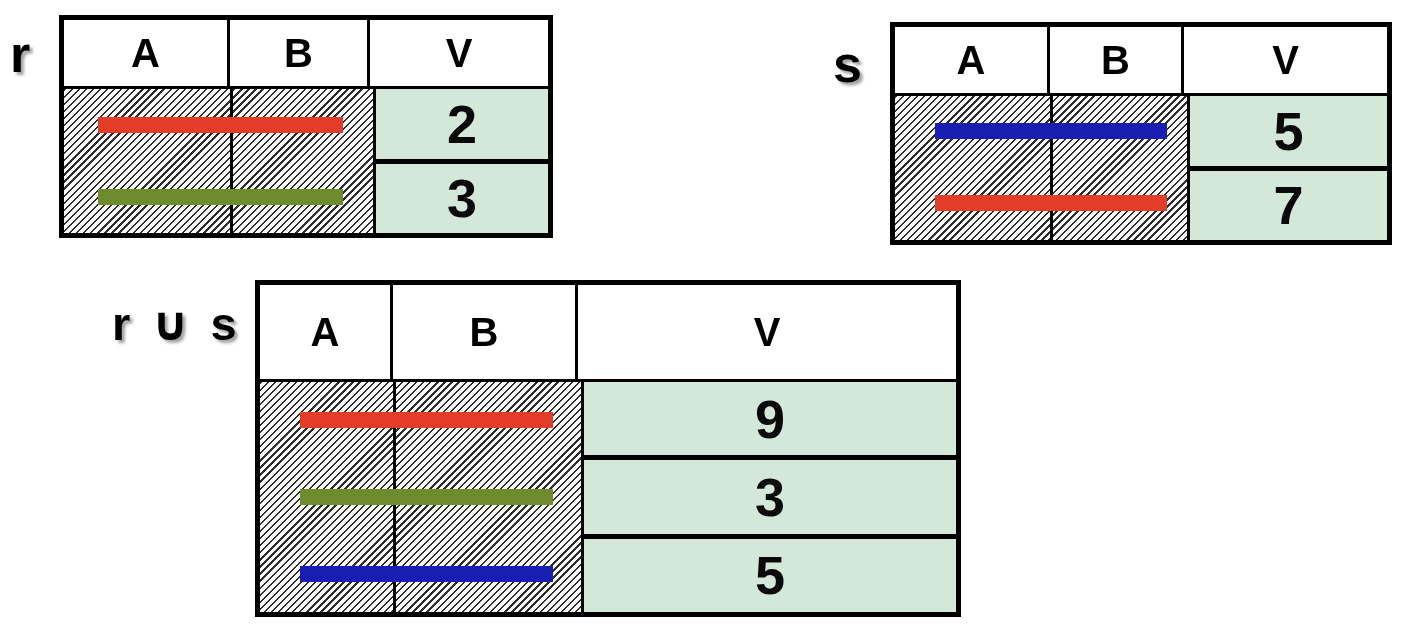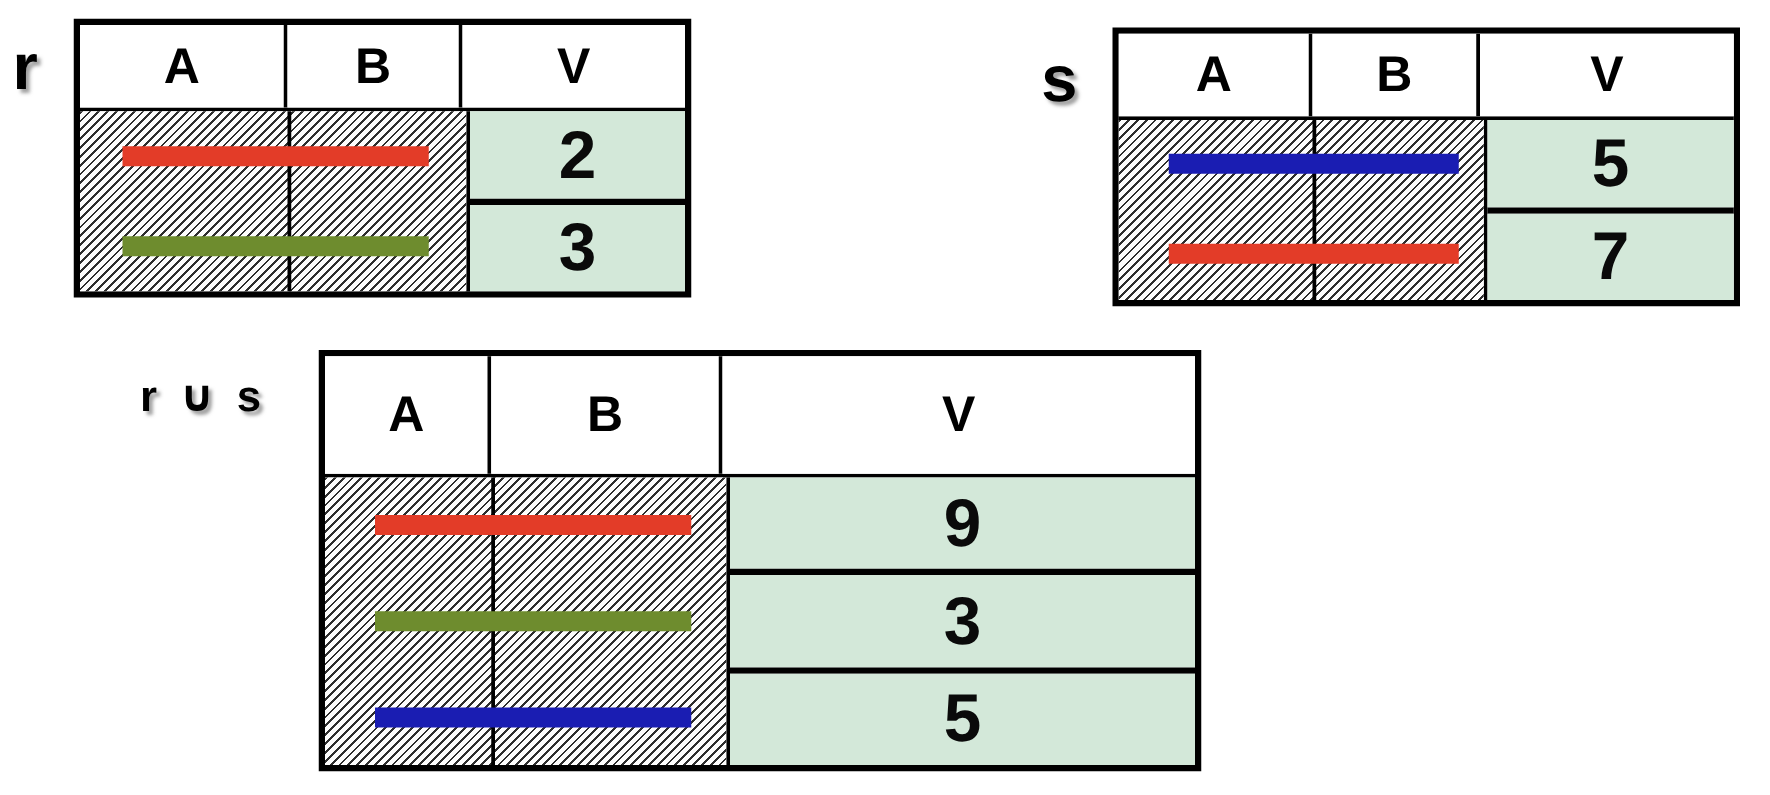--- a/index.html
+++ b/index.html
@@ -142,21 +142,21 @@
         <div class="tuple-bar" style="left: 40px; width: 232px; top: 99px; background-color: rgb(227, 60, 40);"></div>
       </div>
       <div class="vcol">
         <div class="vcell" style="background:#d3e8d9;">5</div>
         <div class="vsep"></div>
         <div class="vcell" style="background:#d3e8d9;">7</div>
       </div>
     </div>
   </div>
 
-  <div class="rel-label" style="left:112px; top:300px; font-size:35px; letter-spacing:4px;">r ∪ s</div>
+  <div class="rel-label" style="left:112px; top:300px; font-size:47px; letter-spacing:4px;">r ∪ s</div>
 
   <div class="rel-table" style="left:255px; top:280px; width:706px; height:337px;">
     <div class="thead" style="height:94px;">
       <div class="th bordered" style="width:133px;">A</div>
       <div class="th bordered" style="width:185px;">B</div>
       <div class="th" style="flex:1;">V</div>
     </div>
     <div class="tbody">
       <div class="hatch" style="width:321px;">
         <div class="ab-divider" style="left:133px;"></div>

